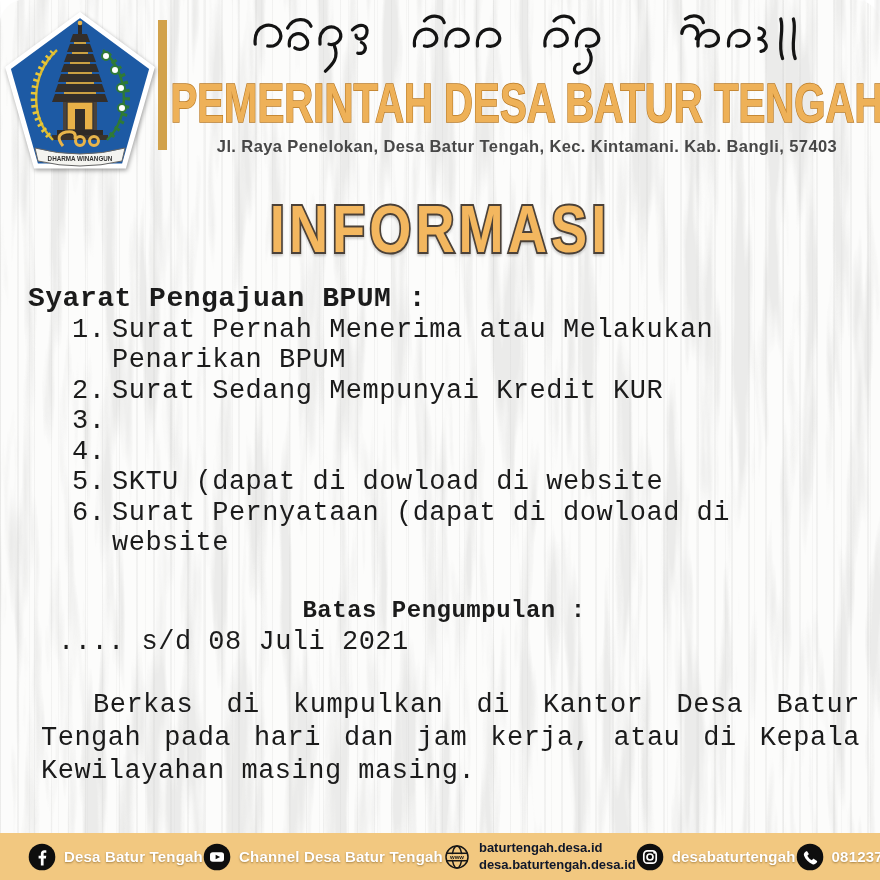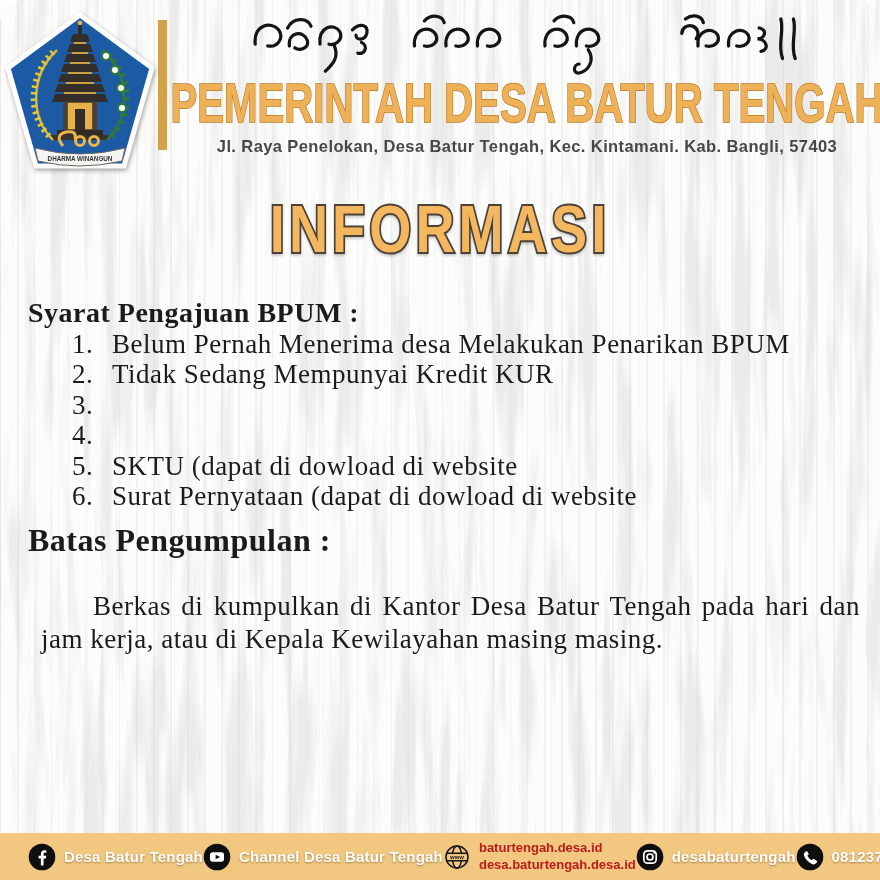--- a/index.html
+++ b/index.html
@@ -18,39 +18,39 @@
   .header-text{flex:1;display:flex;flex-direction:column;align-items:center;padding-top:0;}
   .balinese{height:72px;margin-top:2px;}
   .title-svg{display:block;margin-top:-4px;}
   .address{font-size:16.5px;color:#474747;letter-spacing:0.4px;margin-top:3px;white-space:nowrap;font-weight:bold;}
 
   
   .informasi-wrap{position:absolute;top:186px;left:0;width:880px;text-align:center;z-index:2;
     filter:drop-shadow(0 2px 1px rgba(0,0,0,0.18));}
 
   
-  .content{position:absolute;top:297px;left:28px;width:832px;z-index:2;
-    font-family:Liberation Serif, serif;color:#1b1b1b;
+  .content{position:absolute;top:283px;left:28px;width:832px;z-index:2;
+    font-family:Liberation Mono, monospace;color:#1b1b1b;
     font-size:27px;letter-spacing:0.5px;line-height:1.13;}
   .req-heading{font-weight:bold;font-size:28px;}
   .req-list{margin-left:44px;}
   .req-item{display:flex;}
   .req-item .num{flex:none;width:40px;}
-  .deadline-heading{font-weight:bold;font-size:32px;margin-top:10px;}
+  .deadline-heading{font-weight:bold;font-size:24px;margin-top:38px;text-align:center;}
   .deadline-value{margin-left:30px;margin-top:3px;}
   .note{margin:32px 0 0 13px;text-indent:52px;text-align:justify;line-height:1.22;}
 
   
   .footer{position:absolute;left:0;bottom:0;width:880px;height:47px;background:#f2c880;
     display:flex;align-items:center;justify-content:space-between;padding:0 28px;box-sizing:border-box;z-index:2;}
   .f-item{display:flex;align-items:center;gap:8px;}
   .f-icon{flex:none;display:block;}
   .f-label{font-size:15px;font-weight:bold;color:#ffffff;text-shadow:0 1px 2px rgba(90,55,0,0.5);
     letter-spacing:0.2px;white-space:nowrap;}
-  .f-web{display:flex;flex-direction:column;font-size:13px;font-weight:bold;color:#b91c1c;line-height:1.25;white-space:nowrap;}
+  .f-web{display:flex;flex-direction:column;font-size:13px;font-weight:bold;color:#0f172a;line-height:1.25;white-space:nowrap;}
 </style>
 </head>
 <body>
 
 <div class="page">
 
   <svg class="bg" width="880" height="880" aria-hidden="true">
     <filter id="wg" x="0" y="0" width="100%" height="100%">
       <feTurbulence type="fractalNoise" baseFrequency="0.06 0.0045" numOctaves="3" seed="14"></feTurbulence>
       <feColorMatrix type="matrix" values="0 0 0 0 0.60  0 0 0 0 0.60  0 0 0 0 0.59  5 0 0 0 -2.4"></feColorMatrix>
@@ -160,43 +160,44 @@
         <text x="0" y="66" text-anchor="middle" font-family="Liberation Sans, sans-serif" font-weight="bold" font-size="66" letter-spacing="5" fill="#f3b75f" stroke="#4b4138" stroke-width="4" paint-order="stroke fill">INFORMASI</text>
       </g>
     </svg>
   </div>
 
   <div class="content">
     <div class="req-heading">Syarat Pengajuan BPUM :</div>
     <div class="req-list">
       <div class="req-item">
         <span class="num">1.</span>
-        <span class="txt">Belum Pernah Menerima desa Melakukan Penarikan BPUM</span>
+        <span class="txt">Surat Pernah Menerima atau Melakukan Penarikan BPUM</span>
       </div>
       <div class="req-item">
         <span class="num">2.</span>
-        <span class="txt">Tidak Sedang Mempunyai Kredit KUR</span>
+        <span class="txt">Surat Sedang Mempunyai Kredit KUR</span>
       </div>
       <div class="req-item">
         <span class="num">3.</span>
       </div>
       <div class="req-item">
         <span class="num">4.</span>
       </div>
       <div class="req-item">
         <span class="num">5.</span>
         <span class="txt">SKTU (dapat di dowload di website</span>
       </div>
       <div class="req-item">
         <span class="num">6.</span>
         <span class="txt">Surat Pernyataan (dapat di dowload di website</span>
       </div>
     </div>
 
     <div class="deadline-heading">Batas Pengumpulan :</div>
+    <div class="deadline-value">.... s/d 08 Juli 2021</div>
 
     <p class="note">Berkas di kumpulkan di Kantor Desa Batur Tengah pada hari dan jam kerja, atau di Kepala Kewilayahan masing masing.</p>
   </div>
 
   <div class="footer">
 
     <div class="f-item">
       <svg class="f-icon" width="28" height="28" viewBox="0 0 28 28">
         <circle cx="14" cy="14" r="13.3" fill="#0e0e0e"></circle>
         <path fill="#ffffff" d="M15.6 22.5v-7h2.3l.35-2.7h-2.65v-1.7c0-.78.22-1.3 1.33-1.3h1.4V7.4c-.25-.03-1.08-.1-2.05-.1-2.03 0-3.42 1.24-3.42 3.52v1.98H10.6v2.7h2.26v7z"></path>

